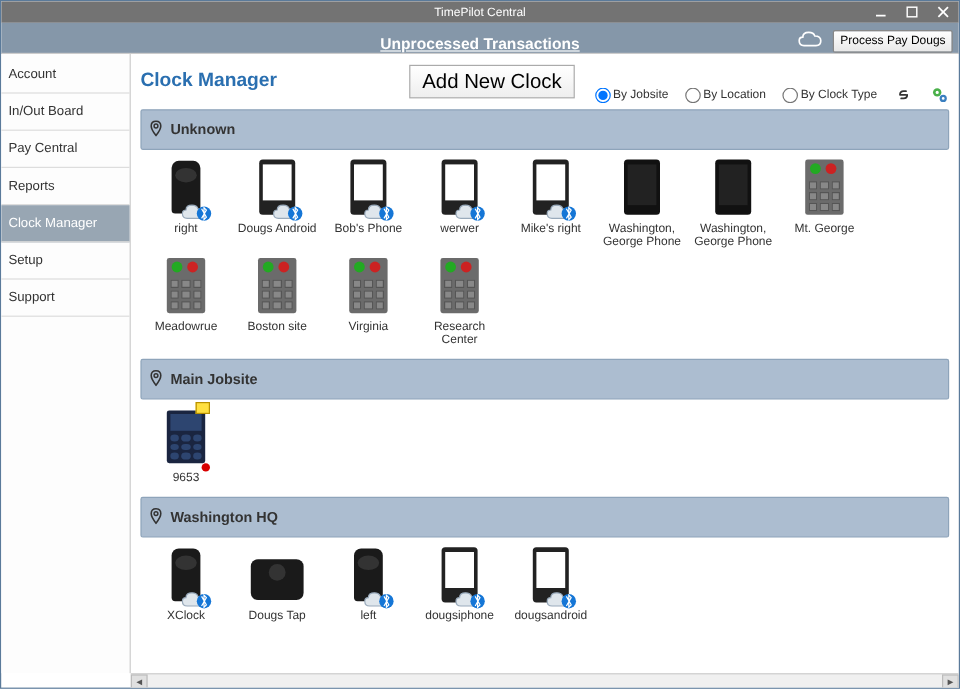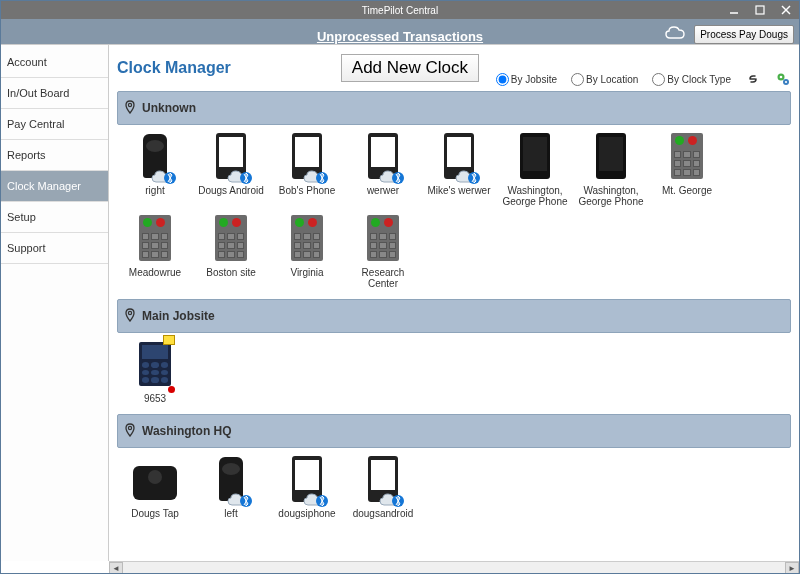--- a/index.html
+++ b/index.html
@@ -198,21 +198,21 @@
           </div>
           <div class="clock">
             <div class="icon">
               <div class="dev-pcphone"></div>
               <span class="bt-cloud"><svg viewBox="0 0 26 18">
                   <path d="M5 15 Q1 15 1 11 Q1 8 4 8 Q4 4 9 4 Q13 4 14 7 Q19 7 19 11 Q19 15 15 15 Z" fill="#dfe6ec" stroke="#9ab"></path>
                   <circle cx="19" cy="11" r="6" fill="#1576d6"></circle>
                   <path d="M17 7 L21 14 L19 16 L19 6 L21 8 L17 15" stroke="#fff" stroke-width="1" fill="none"></path>
                 </svg></span>
             </div>
-            <div class="label">Mike's werwer</div>
+            <div class="label">Mike's right</div>
           </div>
           <div class="clock">
             <div class="icon">
               <div class="dev-winphone">
                 <div class="wp-dots">
                   <span style="border-color:#3c3"></span>
                   <span style="border-color:#d33"></span>
                 </div>
               </div>
             </div>
@@ -373,20 +373,31 @@
         <div class="group-header">
           <span class="pin"><svg width="12" height="14" viewBox="0 0 12 14">
               <path d="M6 1 Q10 1 10 5 Q10 8 6 13 Q2 8 2 5 Q2 1 6 1 Z" fill="none" stroke="#333" stroke-width="1.3"></path>
               <circle cx="6" cy="5" r="1.6" fill="none" stroke="#333" stroke-width="1.2"></circle>
             </svg></span>
           <span>Washington HQ</span>
         </div>
         <div class="clock-grid">
           <div class="clock">
             <div class="icon">
+              <div class="dev-ibutton"></div>
+              <span class="bt-cloud"><svg viewBox="0 0 26 18">
+                  <path d="M5 15 Q1 15 1 11 Q1 8 4 8 Q4 4 9 4 Q13 4 14 7 Q19 7 19 11 Q19 15 15 15 Z" fill="#dfe6ec" stroke="#9ab"></path>
+                  <circle cx="19" cy="11" r="6" fill="#1576d6"></circle>
+                  <path d="M17 7 L21 14 L19 16 L19 6 L21 8 L17 15" stroke="#fff" stroke-width="1" fill="none"></path>
+                </svg></span>
+            </div>
+            <div class="label">XClock</div>
+          </div>
+          <div class="clock">
+            <div class="icon">
               <div class="dev-tap"></div>
             </div>
             <div class="label">Dougs Tap</div>
           </div>
           <div class="clock">
             <div class="icon">
               <div class="dev-ibutton"></div>
               <span class="bt-cloud"><svg viewBox="0 0 26 18">
                   <path d="M5 15 Q1 15 1 11 Q1 8 4 8 Q4 4 9 4 Q13 4 14 7 Q19 7 19 11 Q19 15 15 15 Z" fill="#dfe6ec" stroke="#9ab"></path>
                   <circle cx="19" cy="11" r="6" fill="#1576d6"></circle>

